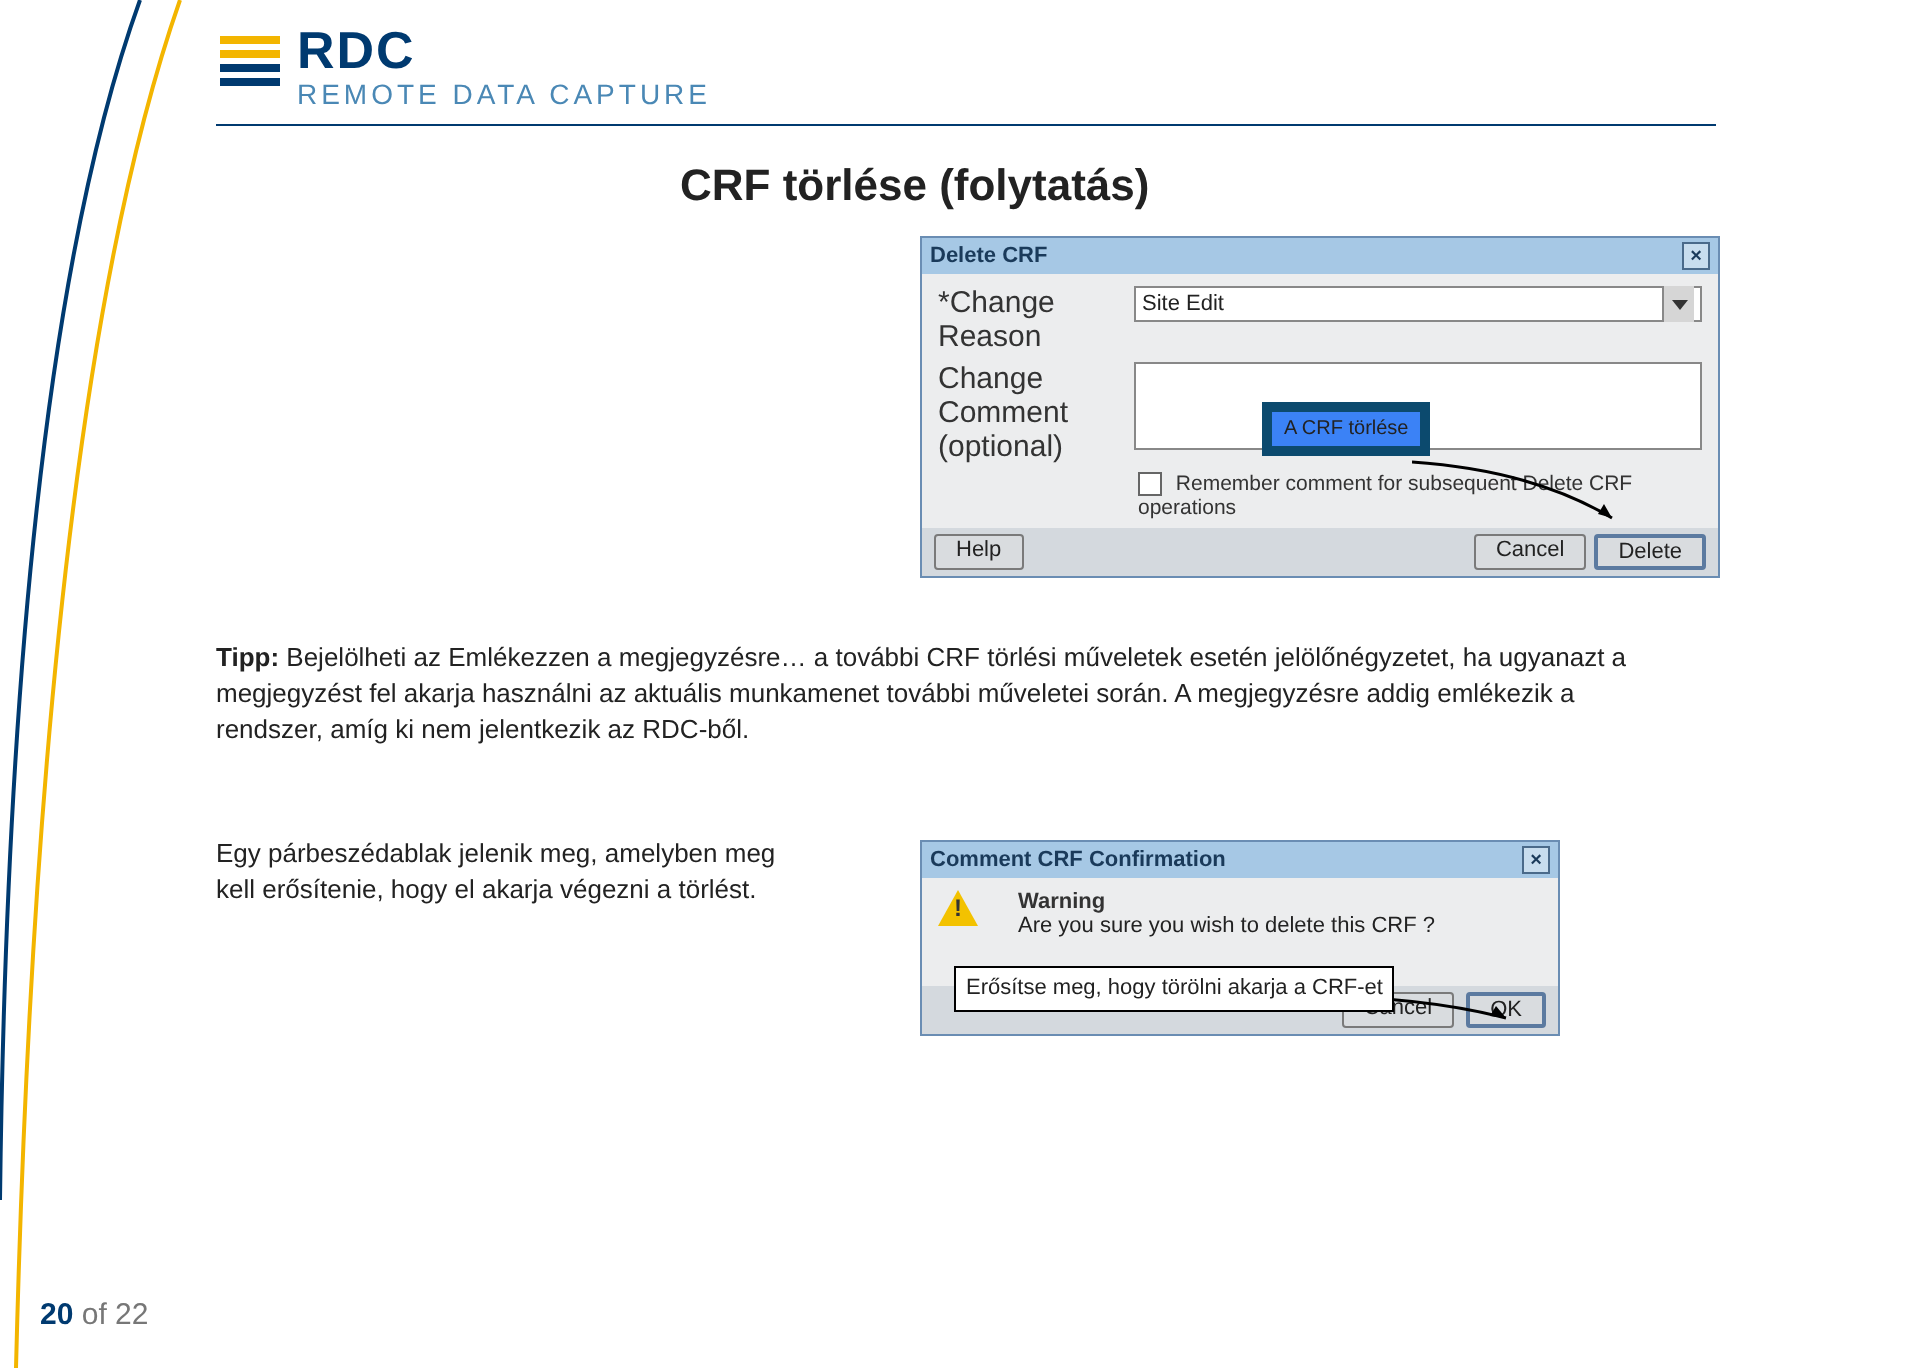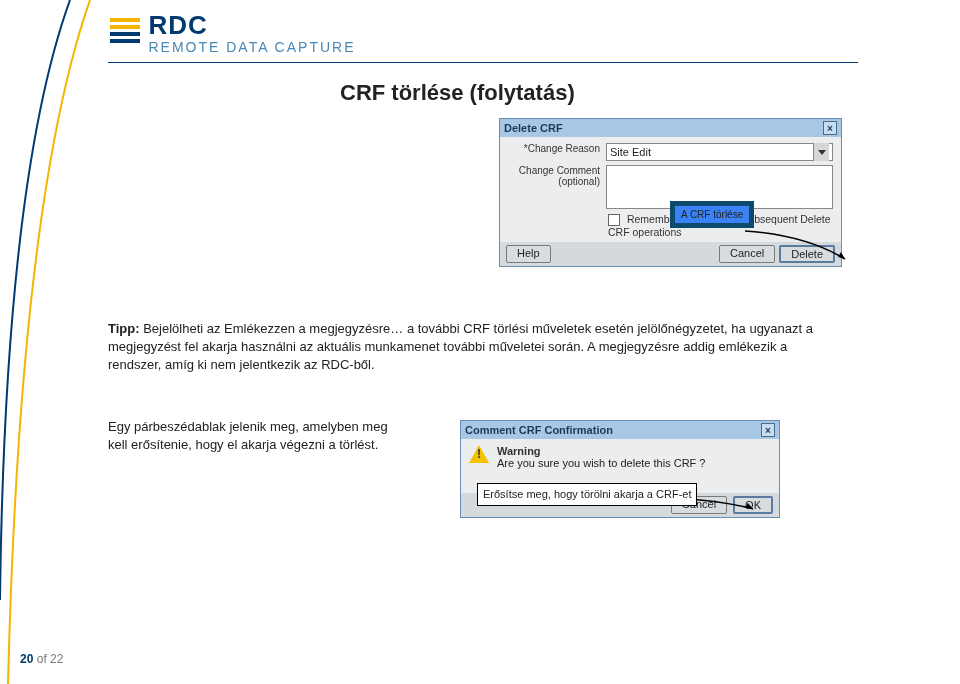--- a/index.html
+++ b/index.html
@@ -10,53 +10,53 @@
 .logo-bars { display: inline-block; vertical-align: top; margin-top: 8px; }
 .bar { display: block; width: 30px; height: 4px; margin-bottom: 3px; }
 .bar.y { background: #f3b500; }
 .bar.b { background: #003a70; }
 .logo-text { display: inline-block; margin-left: 4px; }
 .logo-text .rdc { color: #003a70; font-weight: bold; font-size: 26px; letter-spacing: 1px; }
 .logo-sub { color: #4a88b5; font-size: 14px; letter-spacing: 2px; margin-top: -2px; }
 .hr { position: absolute; left: 108px; top: 62px; width: 750px; height: 1px; background: #003a70; }
 .title { position: absolute; left: 340px; top: 80px; font-size: 22px; font-weight: bold; color: #222; }
 .col-left { position: absolute; left: 108px; top: 130px; width: 310px; font-size: 13px; line-height: 1.4; }
-.col-right { position: absolute; left: 460px; top: 118px; width: 343px; margin-left: 39px; }
+.col-right { position: absolute; left: 460px; top: 118px; width: 400px; }
 .dialog1 { border: 1px solid #6a8db3; background: #ecedee; font-size: 11px; }
 .dialog1 .titlebar { background: #a6c8e5; padding: 2px 4px; font-weight: bold; color: #1a3a5a; display: flex; justify-content: space-between; align-items: center; }
 .closebox { width: 14px; height: 14px; border: 1px solid #4a6a8a; background: #c8ddee; display: flex; align-items: center; justify-content: center; font-size: 10px; color: #1a3a5a; font-weight: bold; }
 .dialog1 .body { padding: 6px 8px 4px; }
 .row { display: flex; align-items: flex-start; margin-bottom: 4px; }
-.field-label { width: 98px; text-align: right; color: #333; padding-right: 6px; font-size: 10px; }
+.field-label { width: 98px; text-align: left; color: #333; padding-right: 6px; font-size: 15px; }
 .tfield { flex: 1; background: #fff; border: 1px solid #888; height: 18px; padding: 1px 3px; font-size: 11px; display: flex; align-items: center; gap: 24px; }
 .drop-btn { width: 16px; height: 18px; background: #d6d6d6; border-left: 1px solid #888; margin-left: auto; display: flex; align-items: center; justify-content: center; }
 .drop-btn::after { content: ""; border-left: 4px solid transparent; border-right: 4px solid transparent; border-top: 5px solid #333; }
 .comment-area { flex: 1; background: #fff; border: 1px solid #888; height: 44px; position: relative; }
 .annot1 { position: absolute; left: 170px; top: 64px; background: #3b82f6; border: 5px solid #0c4a6e; padding: 3px 6px; font-size: 10px; z-index: 3; }
 .annot1-arrow { position: absolute; left: 245px; top: 90px; width: 110px; height: 40px; }
 .cbox { width: 12px; height: 12px; border: 1px solid #666; background: #fff; margin-right: 4px; display: inline-block; vertical-align: middle; }
 .remember { font-size: 10.5px; color: #333; margin-left: 100px; margin-top: 4px; }
 .dialog1 .footer { background: #d4d9de; padding: 3px 6px; display: flex; gap: 4px; }
 .dbtn { background: #d9dcdf; border: 1px solid #7a7a7a; border-radius: 2px; padding: 1px 10px; font-size: 11px; color: #222; }
 .dbtn.primary { border: 2px solid #5b7aa0; }
 .tip-block { position: absolute; left: 108px; top: 320px; width: 730px; font-size: 13px; line-height: 1.4; }
 .tip-label { font-weight: bold; }
 .body2 { position: absolute; left: 108px; top: 418px; width: 300px; font-size: 13px; line-height: 1.4; }
 .dialog2wrap { position: absolute; left: 460px; top: 420px; width: 320px; }
 .dialog2 { border: 1px solid #6a8db3; background: #ecedee; font-size: 11px; }
 .dialog2 .titlebar { background: #a6c8e5; padding: 2px 4px; font-weight: bold; color: #1a3a5a; display: flex; justify-content: space-between; align-items: center; }
-.dialog2 .body { padding: 6px 8px 24px; display: flex; gap: 8px; position: relative; }
+.dialog2 .body { padding: 6px 8px 24px; display: flex; gap: 20px; position: relative; }
 .warn-icon { width: 20px; height: 18px; position: relative; }
 .warn-icon::before { content: ""; position: absolute; left: 0; top: 0; border-left: 10px solid transparent; border-right: 10px solid transparent; border-bottom: 18px solid #f3c200; }
 .warn-icon::after { content: "!"; position: absolute; left: 0; top: 2px; width: 20px; text-align: center; font-weight: bold; color: #333; font-size: 12px; }
 .warn-txt .h { font-weight: bold; color: #333; }
 .annot2 { position: absolute; left: 16px; top: 44px; background: #fff; border: 1px solid #000; padding: 4px 5px; font-size: 11px; line-height: 1.2; z-index: 3; }
 .annot2-arrow { position: absolute; left: 158px; top: 52px; width: 140px; height: 24px; z-index: 2; }
 .dialog2 .footer { background: #d4d9de; padding: 3px 6px; display: flex; justify-content: flex-end; gap: 6px; }
-.pagen { position: absolute; left: 20px; bottom: 18px; font-size: 12px; color: #777; text-align: center; }
+.pagen { position: absolute; left: 20px; bottom: 18px; font-size: 15px; color: #777; text-align: center; }
 .pagen .cur { color: #003a70; font-weight: bold; }
 .brand { position: absolute; right: 40px; bottom: 24px; color: #4570a0; font-size: 22px; }
 .brand .reg { font-size: 9px; vertical-align: top; }
 </style>
 </head>
 <body>
 
 <div class="page">
   <svg class="curve1" viewBox="0 0 100 684">
     <path d="M 90 0 Q 20 200 8 684" stroke="#f3b500" stroke-width="2" fill="none"></path>

